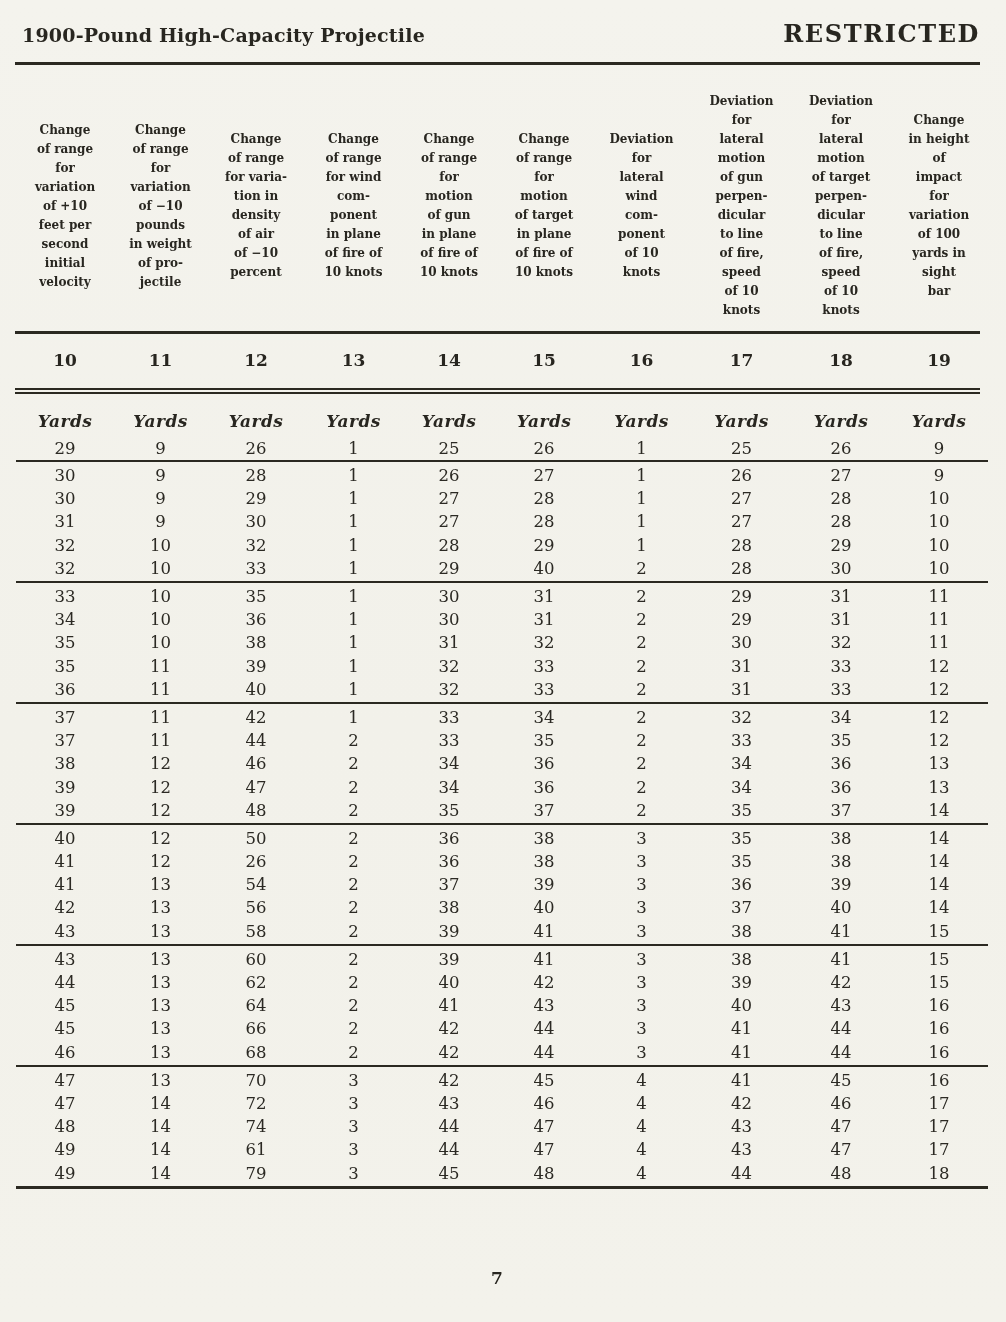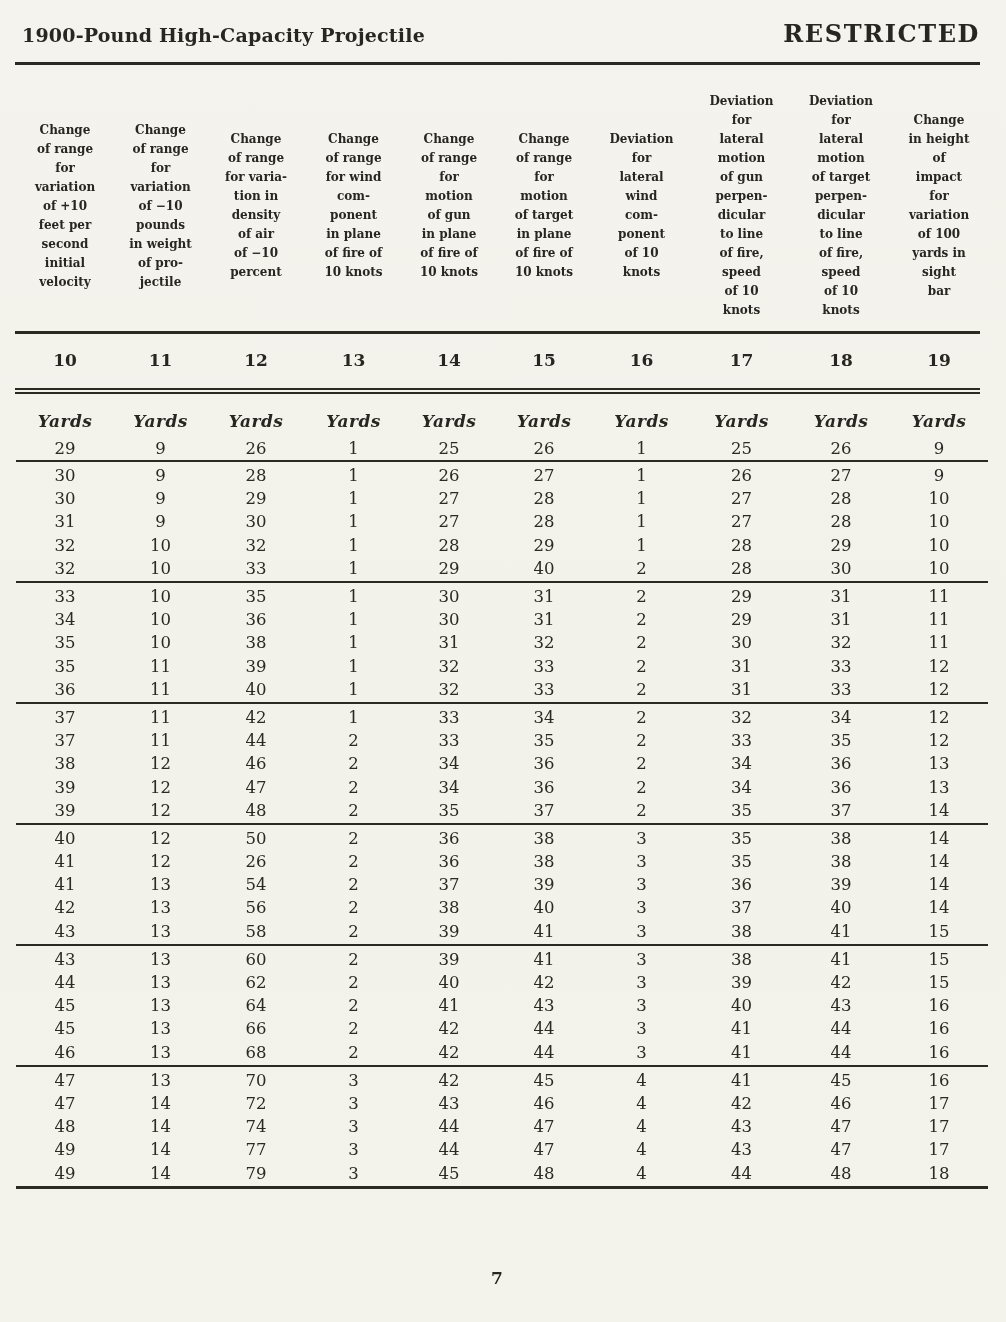--- a/index.html
+++ b/index.html
@@ -533,21 +533,21 @@
           <div class="data-cell">44</div>
           <div class="data-cell">47</div>
           <div class="data-cell">4</div>
           <div class="data-cell">43</div>
           <div class="data-cell">47</div>
           <div class="data-cell">17</div>
         </div>
         <div class="data-row">
           <div class="data-cell">49</div>
           <div class="data-cell">14</div>
-          <div class="data-cell">77</div>
+          <div class="data-cell">61</div>
           <div class="data-cell">3</div>
           <div class="data-cell">44</div>
           <div class="data-cell">47</div>
           <div class="data-cell">4</div>
           <div class="data-cell">43</div>
           <div class="data-cell">47</div>
           <div class="data-cell">17</div>
         </div>
         <div class="data-row">
           <div class="data-cell">49</div>

